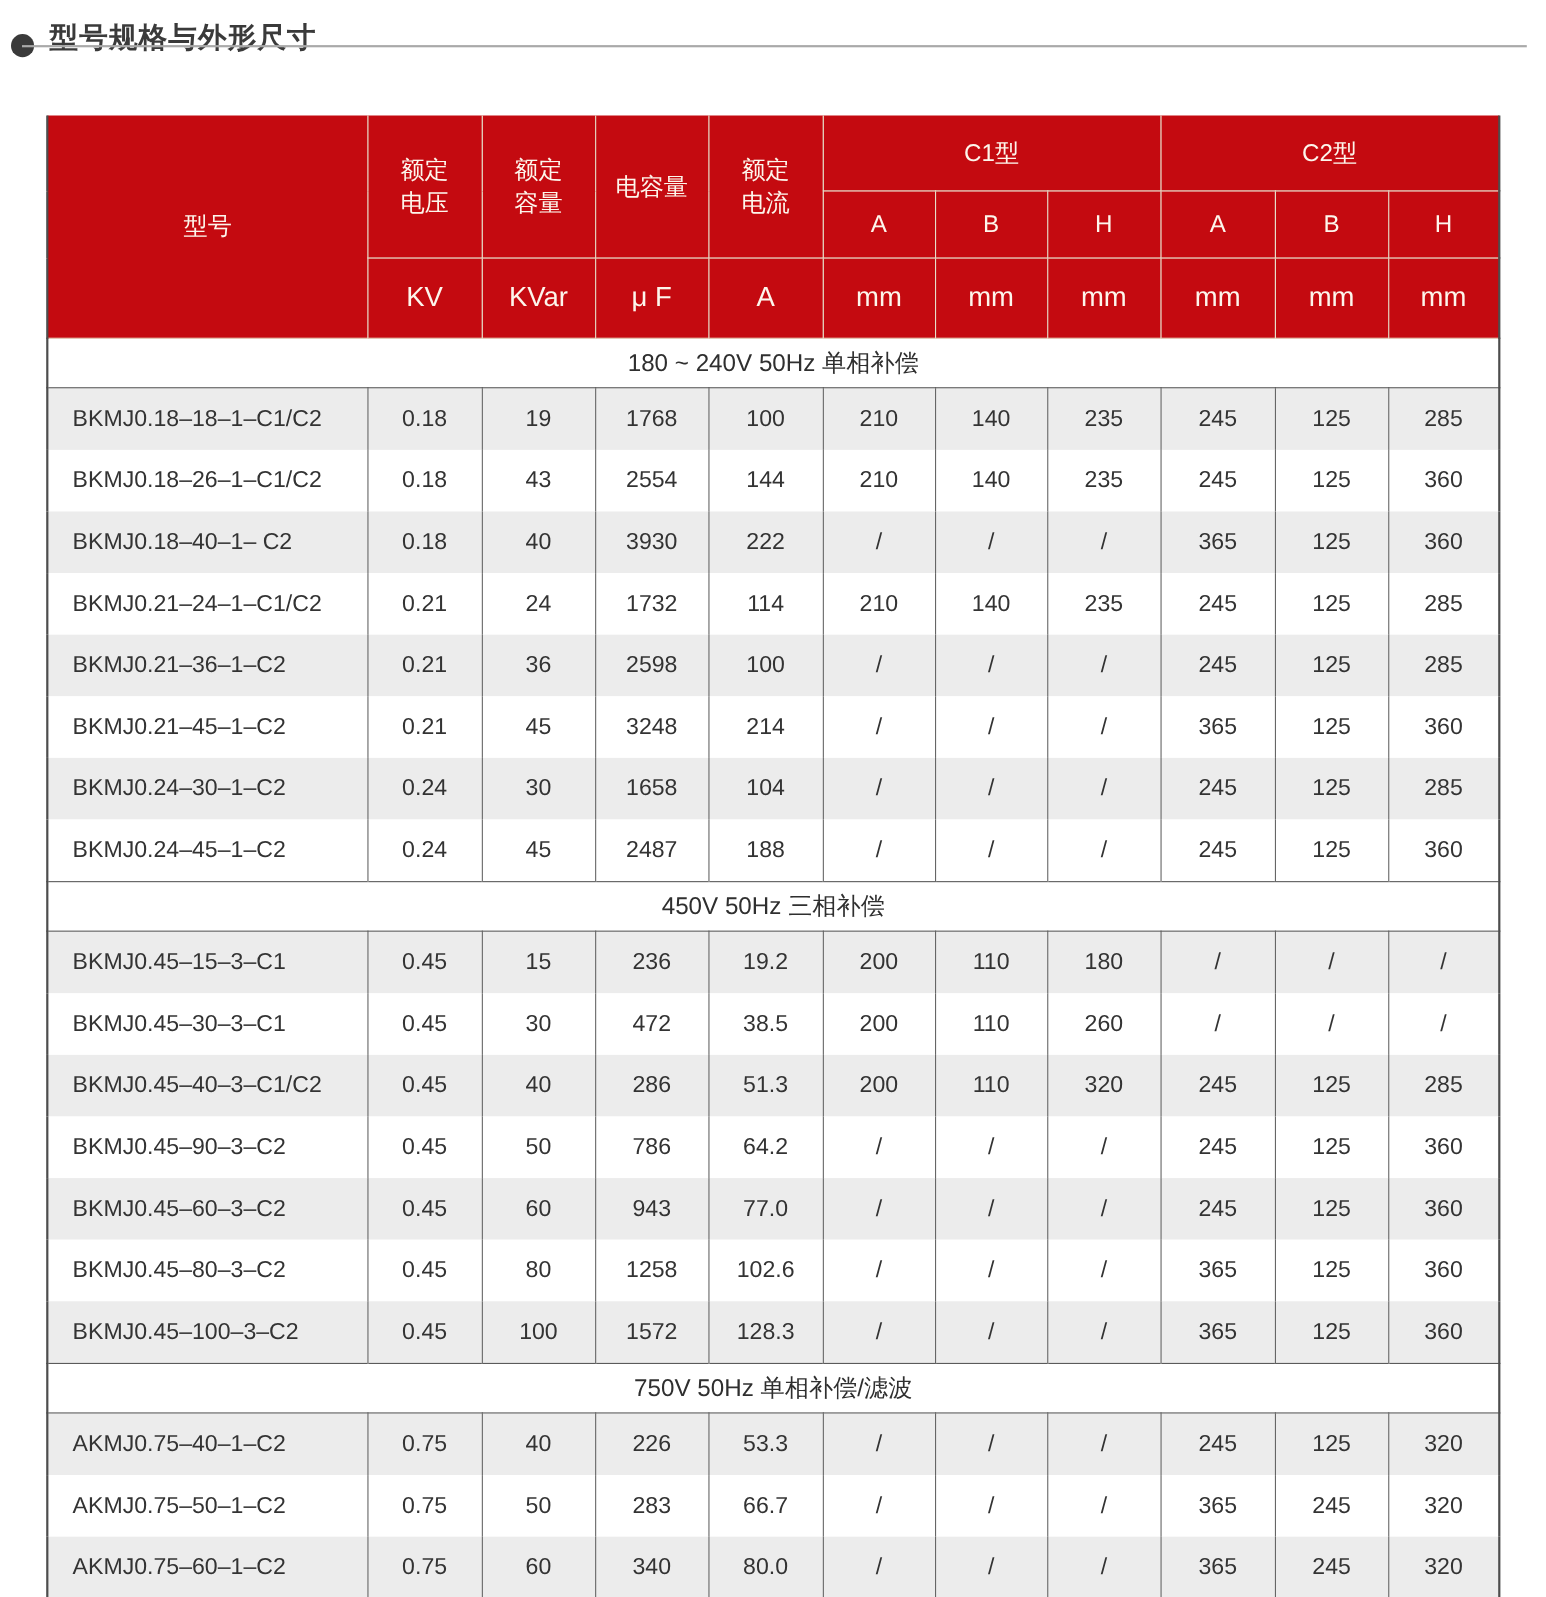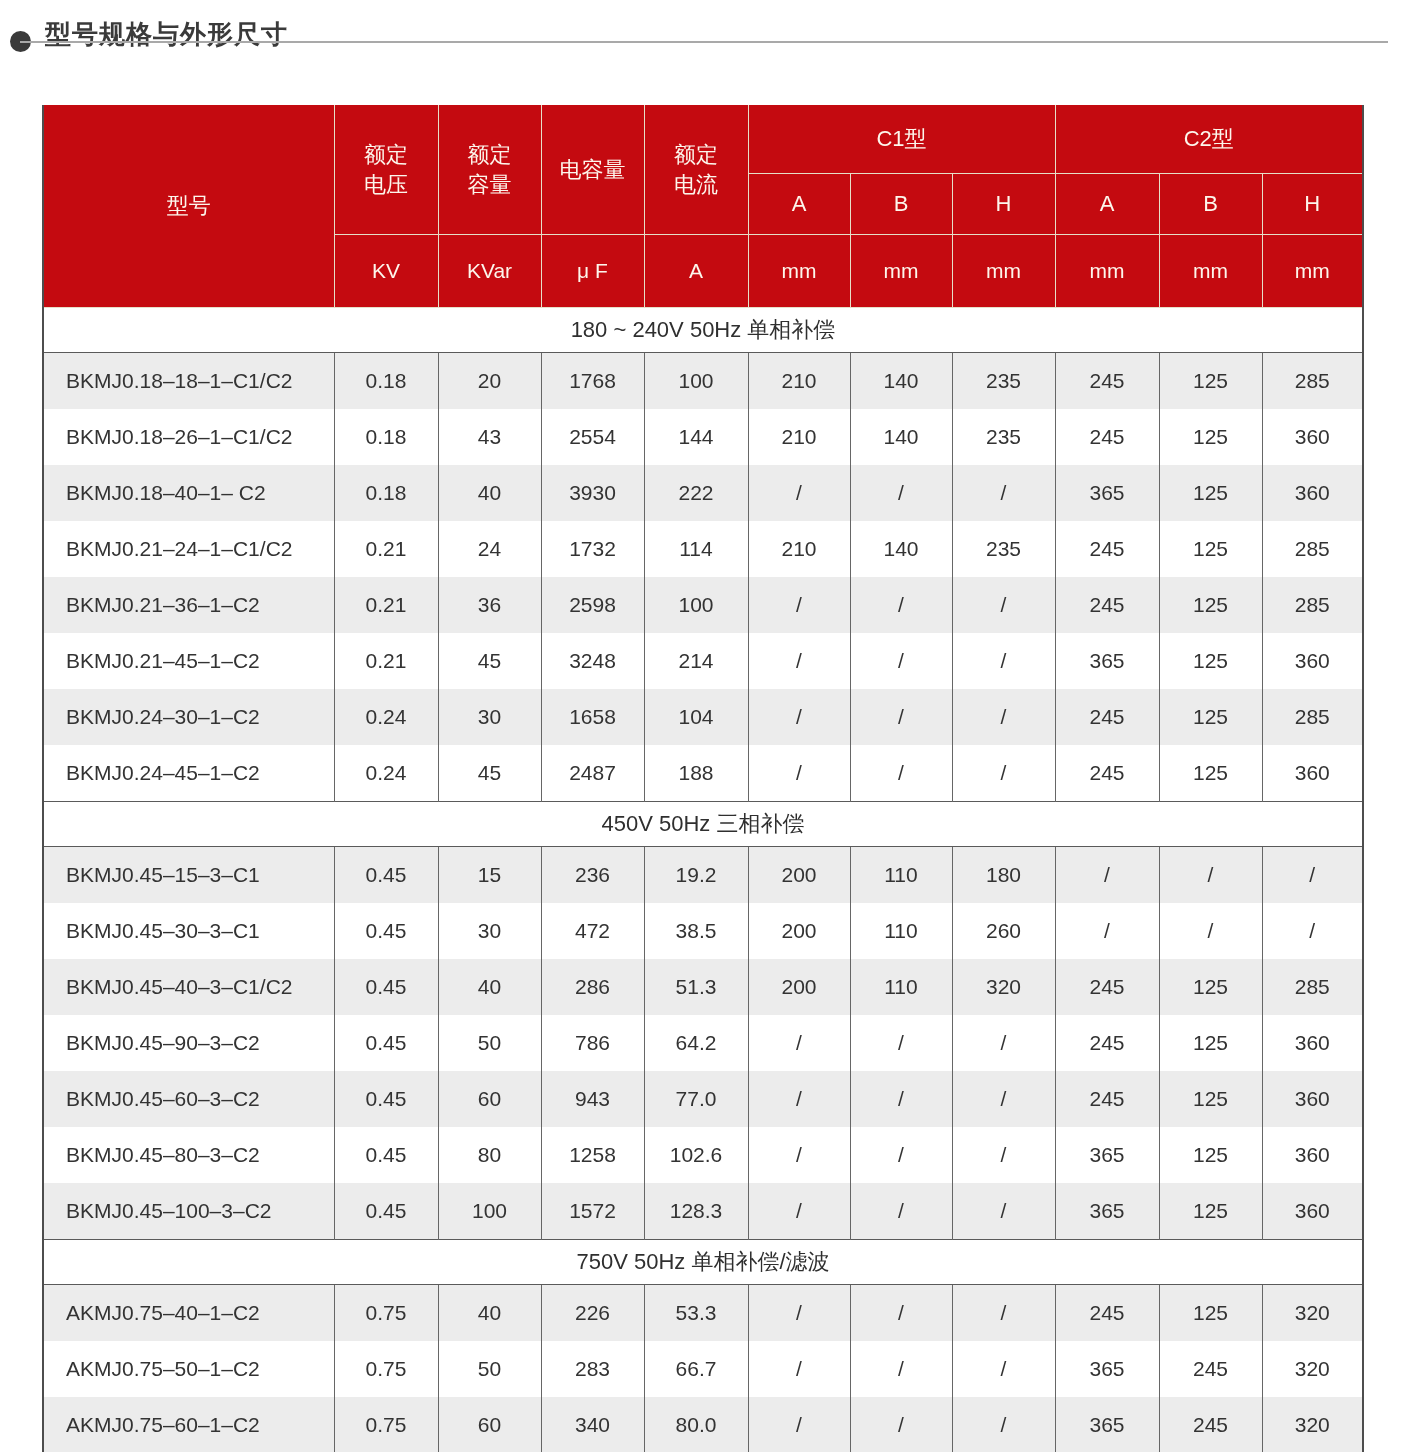--- a/index.html
+++ b/index.html
@@ -35,21 +35,21 @@
     border-bottom:3px solid var(--outer-border);
   }
   thead th{
     background:var(--red);color:var(--header-text);
     border:1px solid var(--header-border);
     font-weight:normal;font-size:22px;text-align:center;vertical-align:middle;
     white-space:pre-line;line-height:1.35;
   }
   thead tr.h1 th{height:66px;}
   thead tr.h2 th{height:58px;}
-  thead tr.h3 th{height:70px;font-size:21px;margin-left:33px;}
+  thead tr.h3 th{height:70px;font-size:25px;margin-left:33px;}
   thead th.no-top{border-top:none;}
   tbody td{
     font-size:21px;text-align:center;vertical-align:middle;
     border-left:1px solid var(--grid-line);
   }
   tbody td:first-child{border-left:none;}
   tbody tr.data-row td{height:54px;}
   tbody tr.shade{background:var(--row-shade);border-radius:18px;}
   tbody tr.plain{background:var(--row-plain);border-radius:26px;}
   tbody td.model{text-align:left;padding-left:22px;}
@@ -119,21 +119,21 @@
       <th>mm</th>
     </tr>
   </thead>
   <tbody>
       <tr class="band-row">
         <td colspan="11">180 ~ 240V 50Hz 单相补偿</td>
       </tr>
       <tr class="data-row shade">
         <td class="model">BKMJ0.18–18–1–C1/C2</td>
         <td>0.18</td>
-        <td>20</td>
+        <td>19</td>
         <td>1768</td>
         <td>100</td>
         <td>210</td>
         <td>140</td>
         <td>235</td>
         <td>245</td>
         <td>125</td>
         <td>285</td>
       </tr>
       <tr class="data-row plain">

